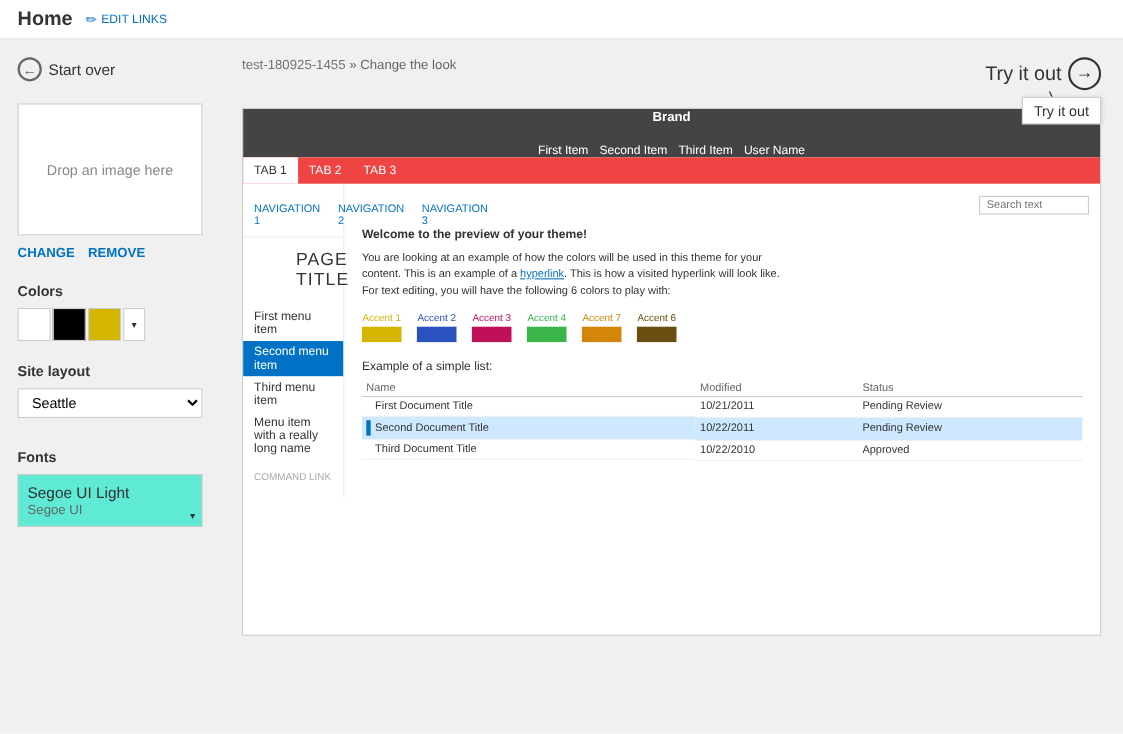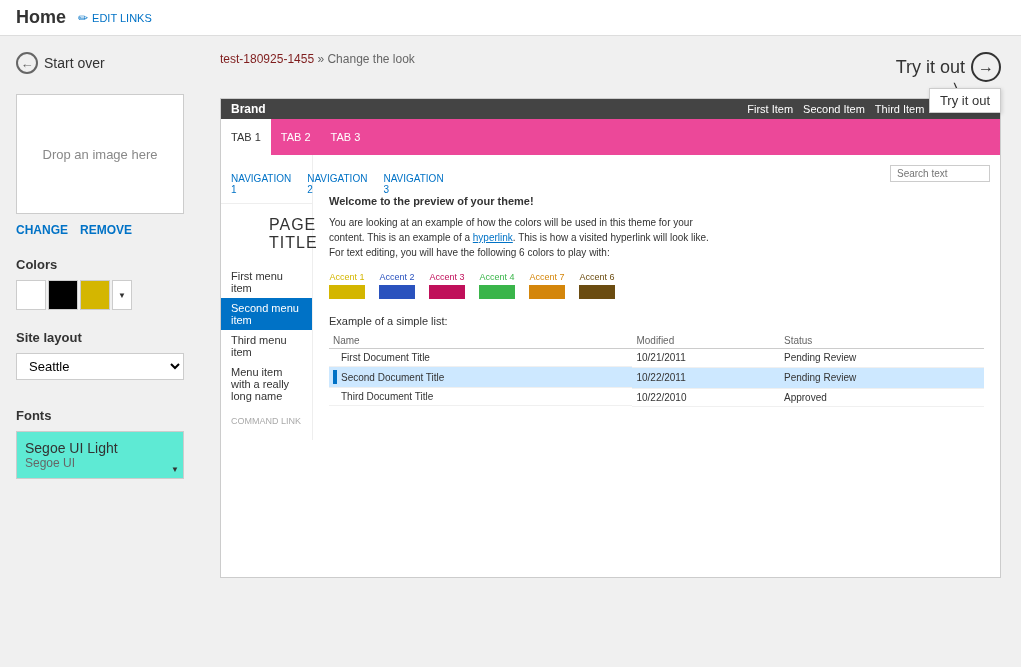--- a/index.html
+++ b/index.html
@@ -173,21 +173,21 @@
     .breadcrumb-row {
       display: flex;
       justify-content: space-between;
       align-items: flex-start;
       margin-bottom: 16px;
     }
     .breadcrumb {
       font-size: 12px;
       color: #666;
     }
-    .breadcrumb a { color: #7f1d1d; text-decoration: none; }
+    .breadcrumb a { color: #737373; text-decoration: none; }
 
     
     .try-it-out-area {
       position: relative;
       display: flex;
       flex-direction: column;
       align-items: center;
       gap: 4px;
     }
     .try-it-out-btn {
@@ -238,31 +238,32 @@
     }
 
     
     .preview-topnav {
       background: #444;
       color: #fff;
       display: flex;
       align-items: center;
       justify-content: space-between;
       padding: 0 10px;
-      height: 20px;
+      height: 44px;
       font-size: 11px;
+      flex-direction: column;
     }
     .preview-brand { font-weight: bold; font-size: 12px; }
     .preview-nav-right { display: flex; gap: 10px; }
 
     .preview-tabs {
-      background: #ec4899;
+      background: #ef4444;
       display: flex;
       gap: 0;
-      height: 36px;
+      height: 24px;
     }
     .preview-tab {
       color: #fff;
       font-size: 11px;
       padding: 0 10px;
       display: flex;
       align-items: center;
       cursor: pointer;
     }
     .preview-tab.active {

